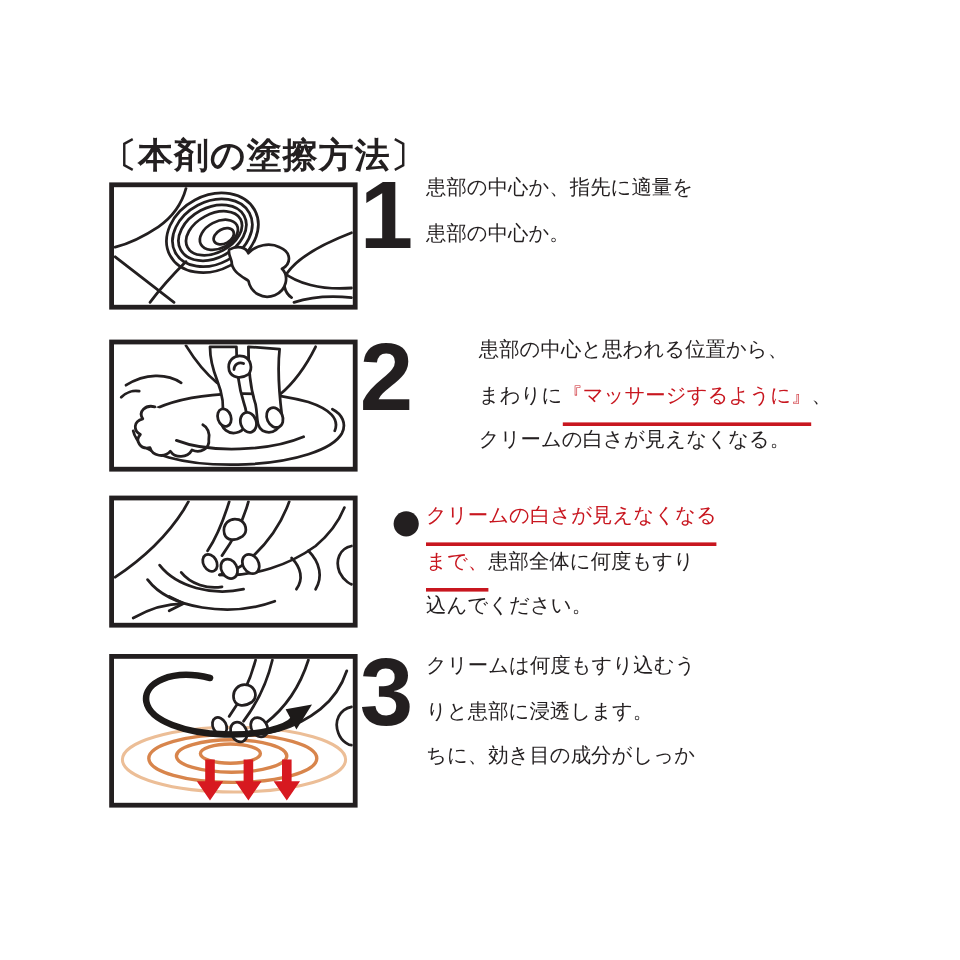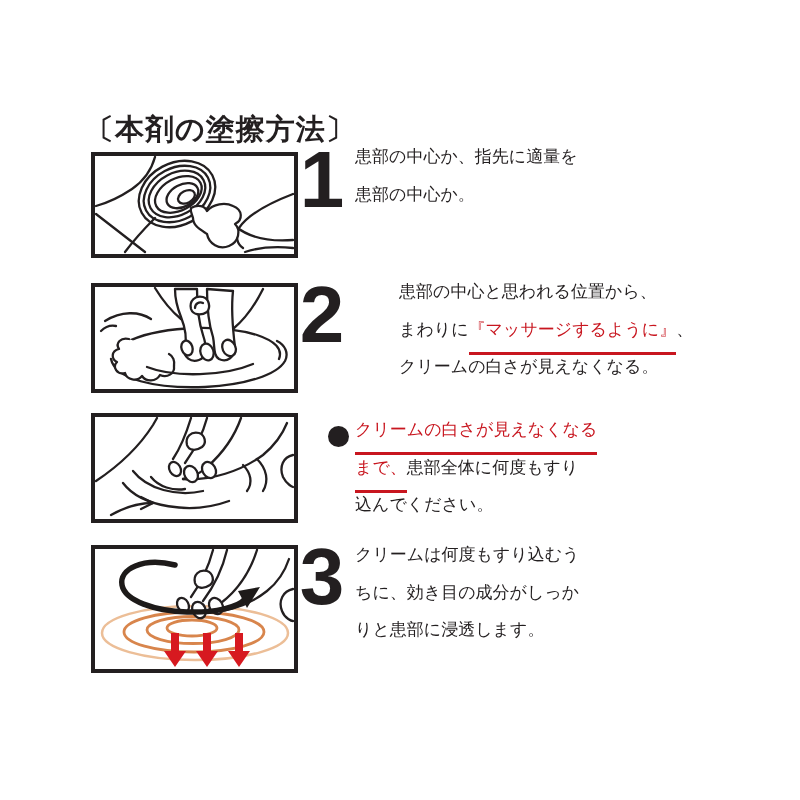--- a/index.html
+++ b/index.html
@@ -165,15 +165,15 @@
     <ellipse class="ln-f" cx="121" cy="57" rx="6.5" ry="8.5" transform="rotate(-30 121 57)"></ellipse>
     <path class="ln-f" d="M100,34 C98,26 104,20 112,22 C118,24 120,32 115,36 C109,40 102,40 100,34 Z"></path>
     <path class="ln-f" d="M198,40 C188,42 183,52 187,62 C190,70 197,72 198,72"></path>
     <path class="swirl" d="M80,16 C48,8 24,20 27,36 C30,52 60,62 92,63 C120,64 144,58 150,50"></path>
     <polygon class="swirl-head" points="165,38 143,42 152,59"></polygon>
   </svg>
 </div>
 <div id="num3" class="abs step-num">3</div>
 <div id="txt3" class="abs step-text">
     <div class="txt-line"><span class="seg-k">クリームは何度もすり込むう</span></div>
+    <div class="txt-line"><span class="seg-k">りと患部に浸透します。</span></div>
     <div class="txt-line"><span class="seg-k">ちに、効き目の成分がしっか</span></div>
-    <div class="txt-line"><span class="seg-k">りと患部に浸透します。</span></div>
   </div>
 
 </body></html>

